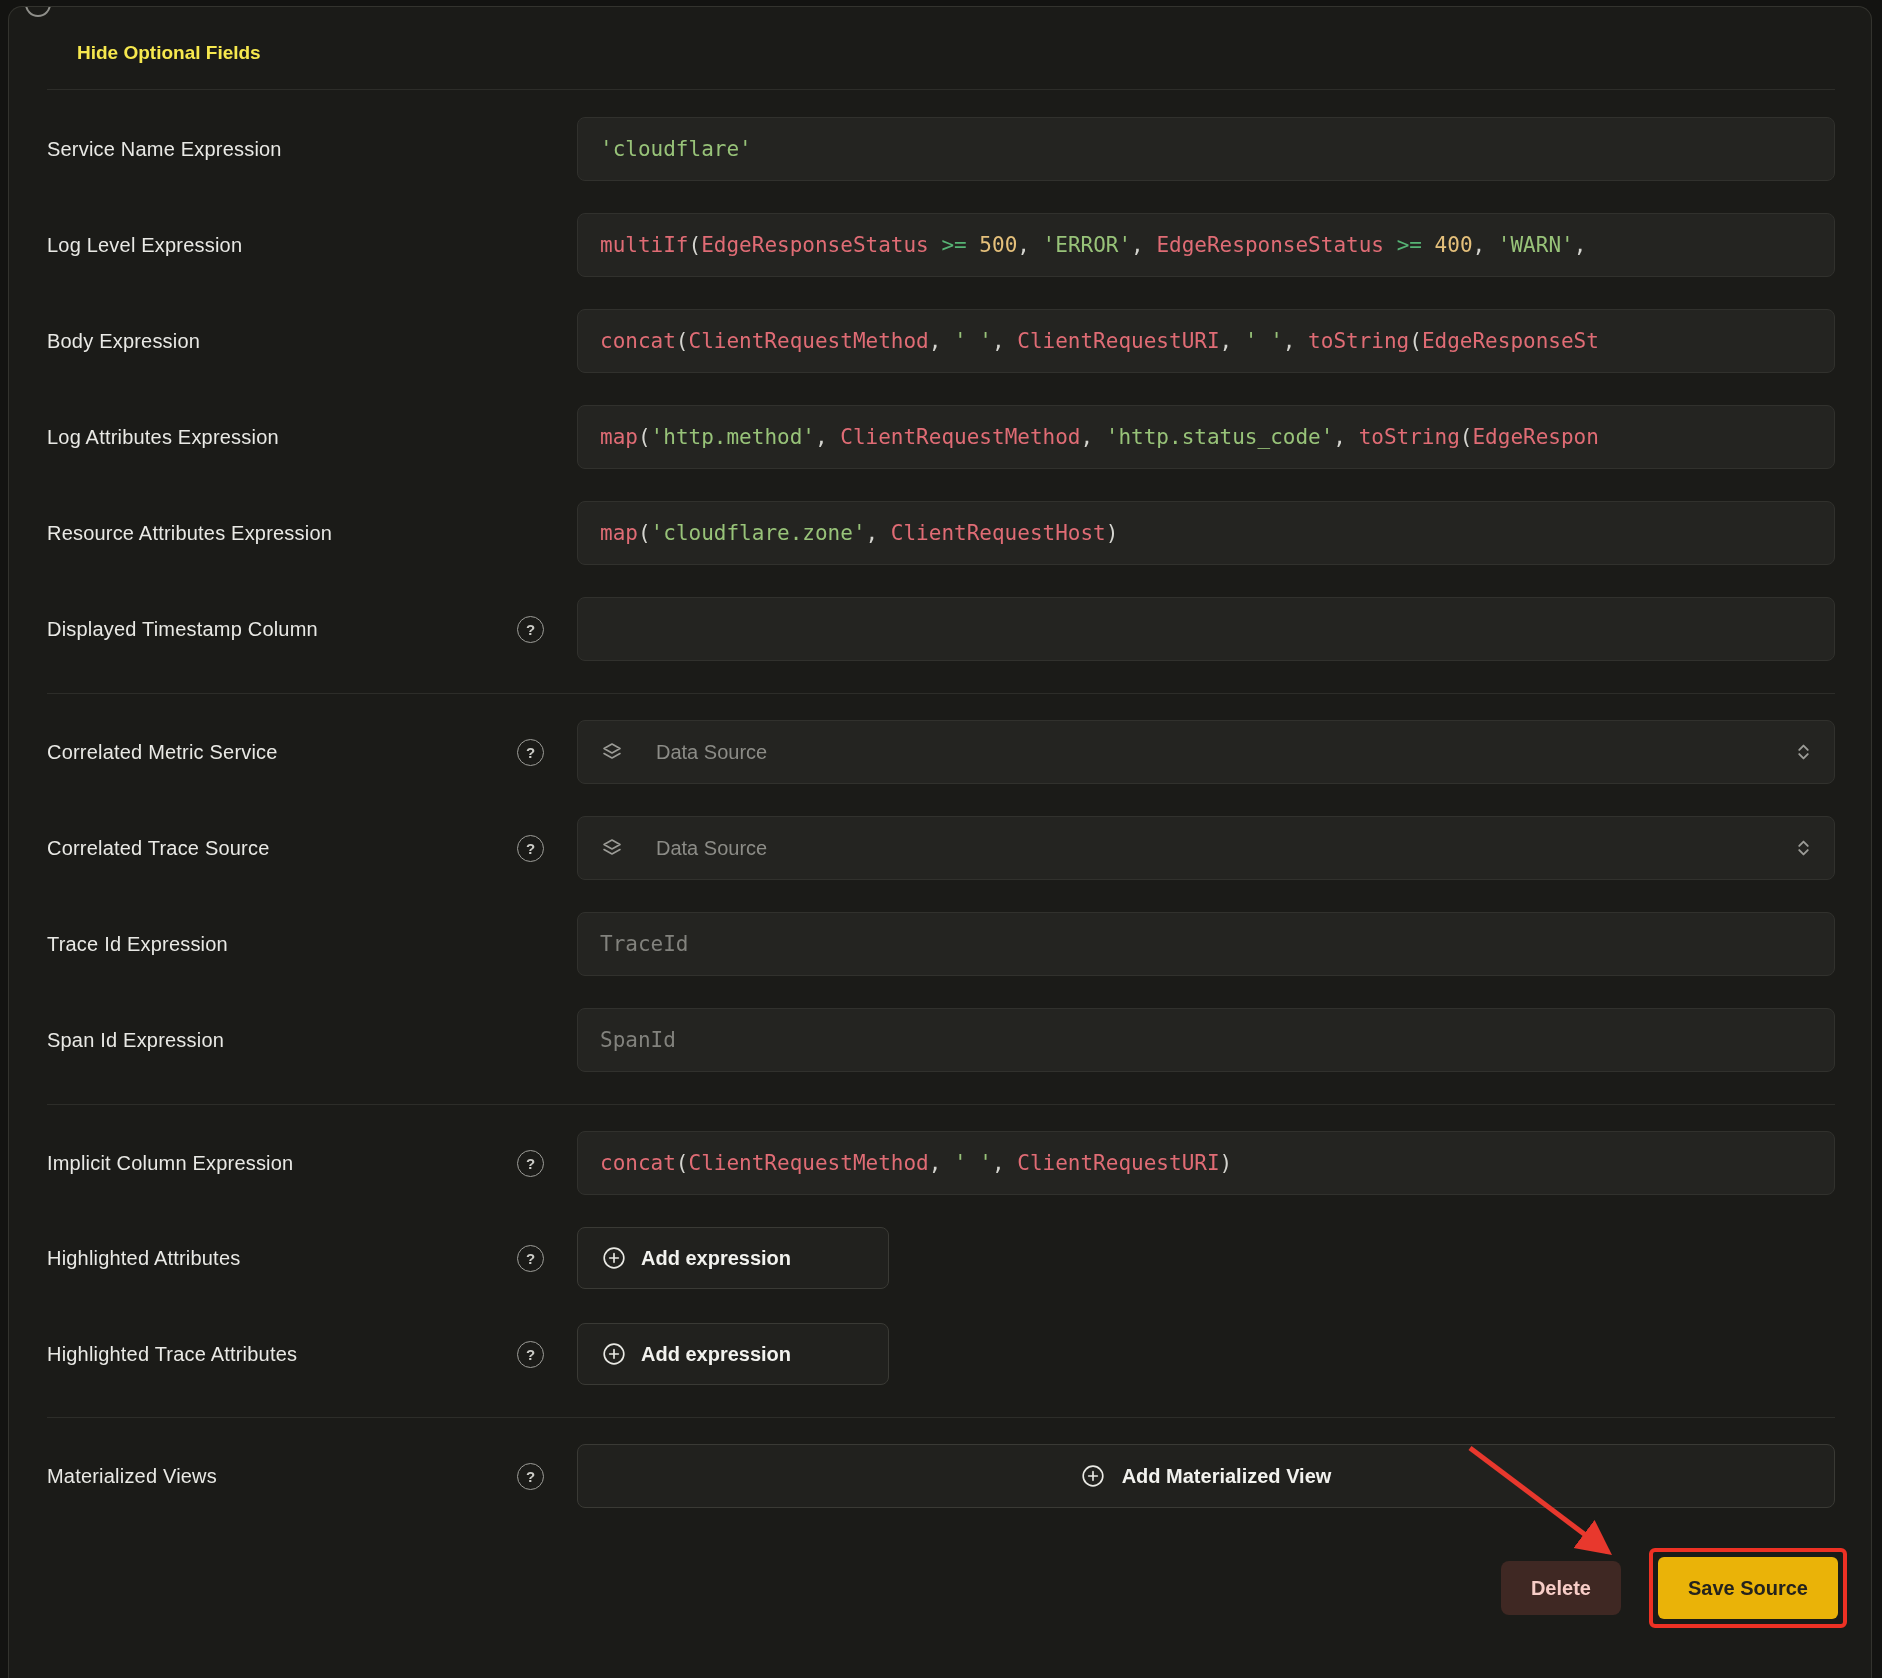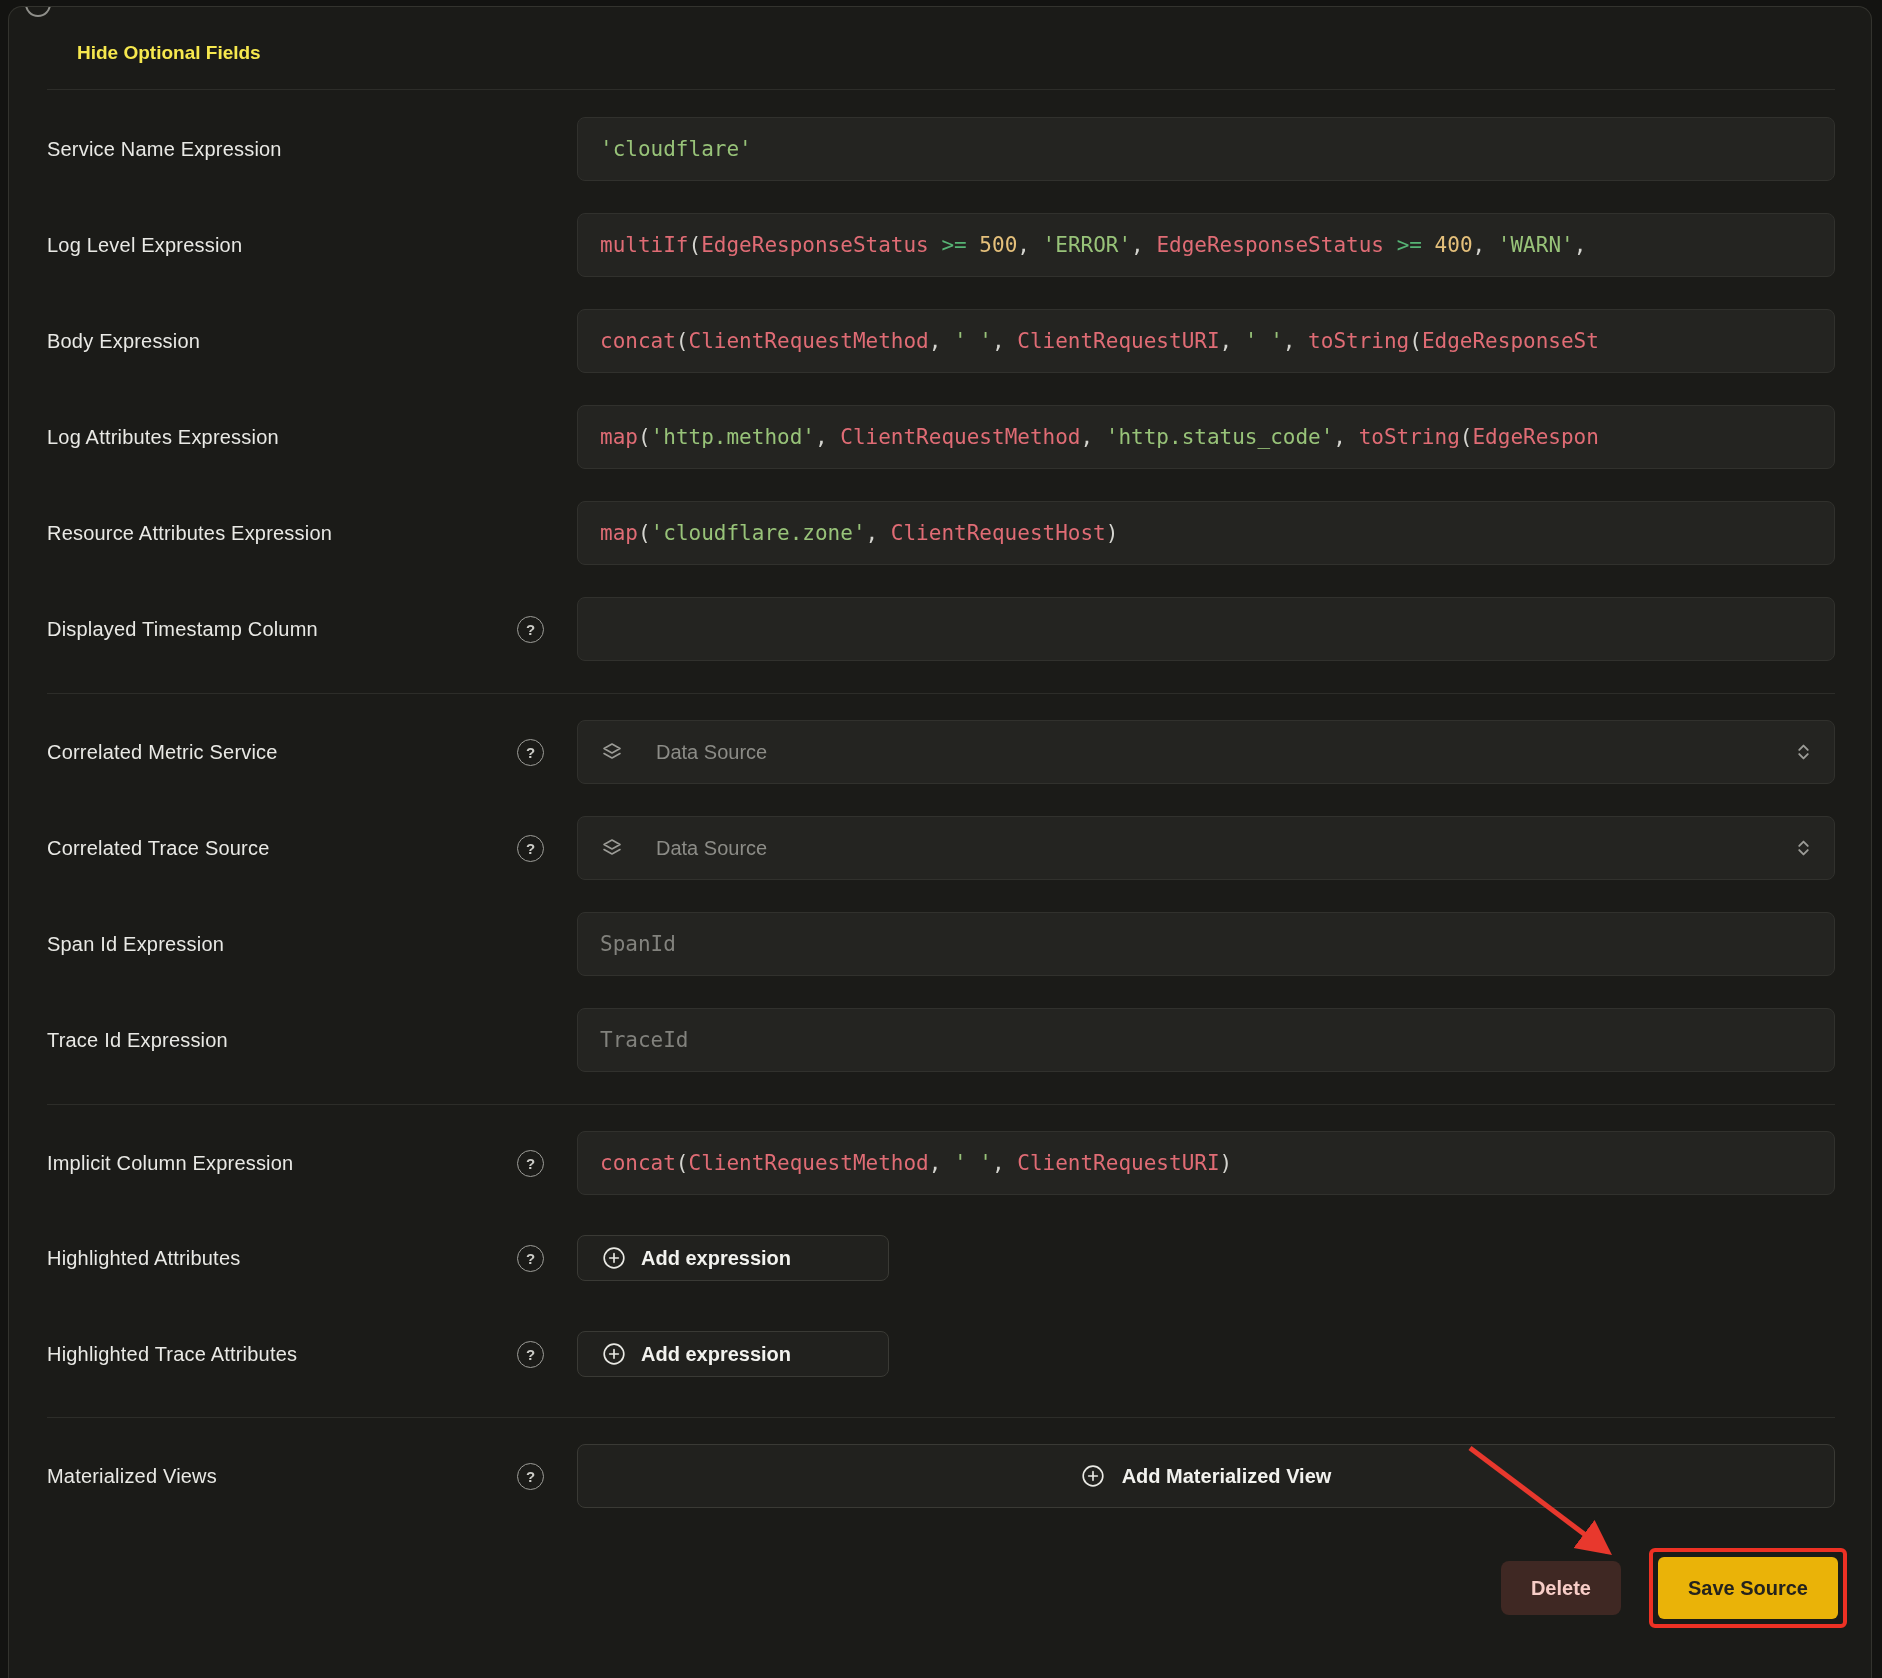--- a/index.html
+++ b/index.html
@@ -110,21 +110,21 @@
     font-size: 21px;
     color: #82827d;
   }
   .select { cursor: pointer; }
   .select .ph-sans { font-size: 20px; color: #8c8c87; margin-left: 32px; }
   .select .updown { margin-left: auto; display: flex; align-items: center; }
 
   .icon { display: inline-flex; align-items: center; justify-content: center; }
 
   .add-btn {
-    height: 46px;
+    height: 62px;
     width: 312px;
     background: #21211e;
     border: 1px solid #3a3a35;
     border-radius: 8px;
     display: flex;
     align-items: center;
     padding: 0 24px;
     gap: 15px;
     cursor: pointer;
     color: #f2f2ee;
@@ -289,33 +289,33 @@
             <svg width="17" height="22" viewBox="0 0 16 20" fill="none" stroke="#9b9b96" stroke-width="1.8" stroke-linejoin="round" stroke-linecap="round">
               <path d="M4 8 L8 4 L12 8"></path>
               <path d="M4 12 L8 16 L12 12"></path>
             </svg>
           </span>
         </div>
       </div>
 
       <div class="row">
         <div class="label-col">
+          <span class="label">Trace Id Expression</span>
+        </div>
+        <div class="input">
+          <span class="ph-mono">TraceId</span>
+        </div>
+      </div>
+
+      <div class="row">
+        <div class="label-col">
           <span class="label">Span Id Expression</span>
         </div>
         <div class="input">
           <span class="ph-mono">SpanId</span>
-        </div>
-      </div>
-
-      <div class="row">
-        <div class="label-col">
-          <span class="label">Trace Id Expression</span>
-        </div>
-        <div class="input">
-          <span class="ph-mono">TraceId</span>
         </div>
       </div>
 
       <div class="divider inner"></div>
 
       <div class="row">
         <div class="label-col">
           <span class="label">Implicit Column Expression</span>
           <span class="help">?</span>
         </div>

